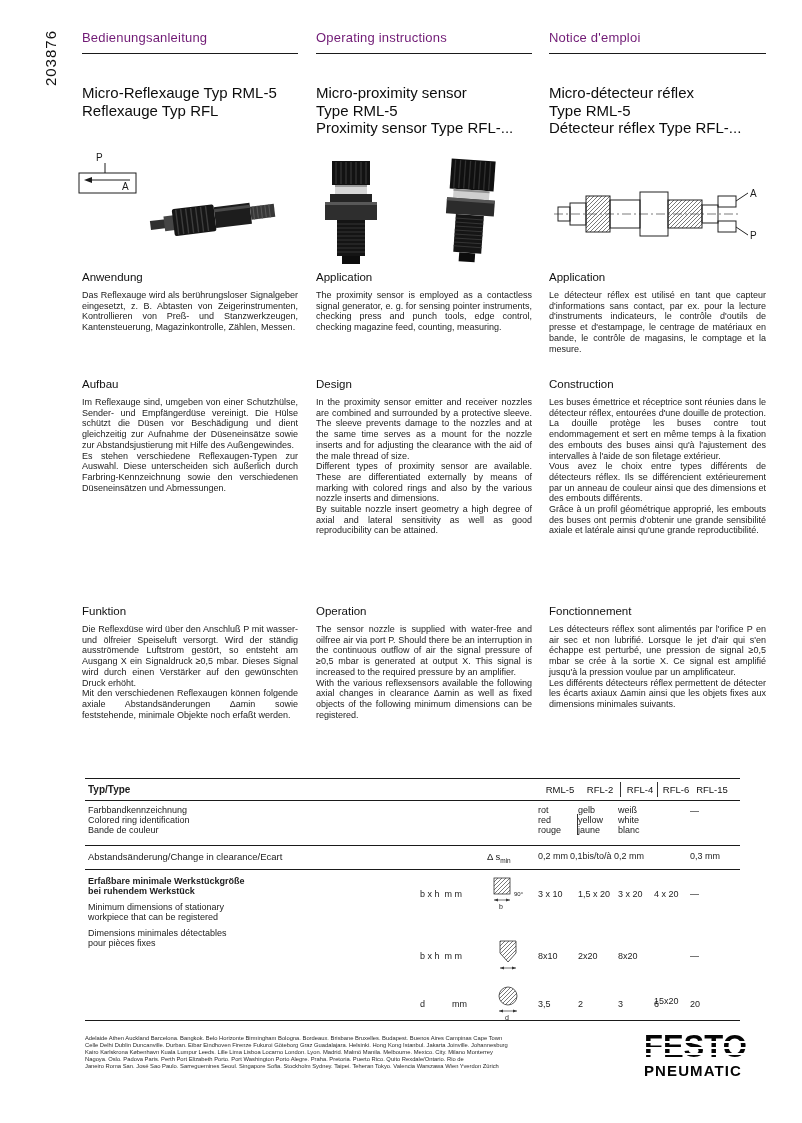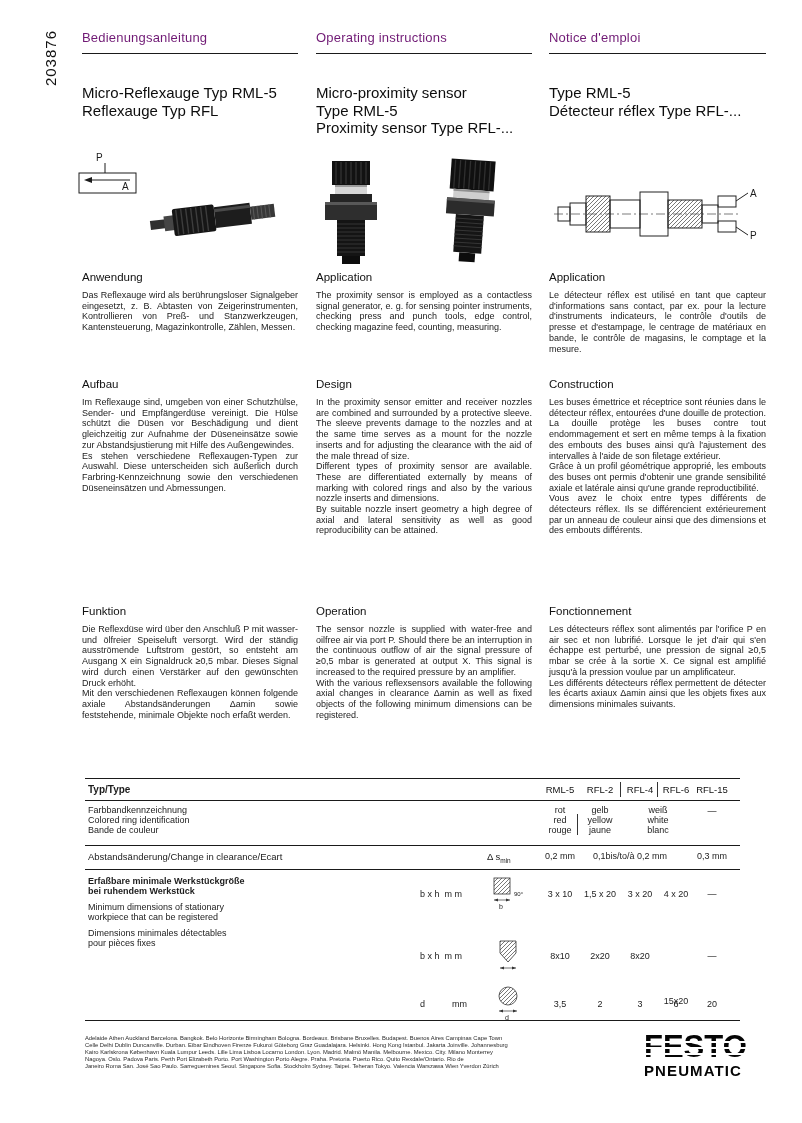--- a/index.html
+++ b/index.html
@@ -15,21 +15,21 @@
   .header-rule{position:absolute;top:53px;left:0;right:0;height:1px;background:#1a1a1a;}
   .col-title{position:absolute;top:84px;left:0;right:0;font-size:15px;line-height:17.5px;color:#0d0d0d;}
   .sec{position:absolute;left:0;right:0;}
   .sec1{top:271px;} .sec2{top:378px;} .sec3{top:605px;}
   .sec-h{margin:0 0 7px 0;font-size:11.5px;font-weight:400;color:#111;}
   .sec p{margin:0;font-size:9px;line-height:10.7px;text-align:justify;}
   .fig{position:absolute;}
   .hr{position:absolute;height:1px;background:#1a1a1a;left:85px;width:655px;}
   .vbar{position:absolute;width:1px;background:#333;}
   .tlabel{position:absolute;font-size:9px;color:#1c1c1c;}
-  .tc{position:absolute;width:44px;text-align:center;font-size:9px;color:#1c1c1c;}
+  .tc{position:absolute;width:44px;text-align:left;font-size:9px;color:#1c1c1c;}
   .tch{position:absolute;width:44px;text-align:center;font-size:9.5px;color:#111;}
   .pre{white-space:pre;}
   .bold{font-weight:700;}
   .cities{position:absolute;left:85px;top:1035px;width:560px;font-size:5.8px;line-height:7.1px;
           color:#2a2a2a;white-space:nowrap;}
   .logo{position:absolute;left:644px;top:1032px;width:124px;}
   .logo-festo{position:relative;font-size:31px;font-weight:700;line-height:30px;letter-spacing:0;
               color:#050505;}
   .logo-stripe{position:absolute;left:0;width:121px;height:2.2px;background:#fff;}
   .logo-sub{font-size:15px;font-weight:700;letter-spacing:1.1px;color:#050505;margin-top:0;}
@@ -94,32 +94,33 @@
       <h3 class="sec-h">Operation</h3>
       <p>The sensor nozzle is supplied with water-free and oilfree air via port P. Should there be an interruption in the continuous outflow of air the signal pressure of ≥0,5 mbar is generated at output X. This signal is increased to the required pressure by an amplifier.</p>
       <p>With the various reflexsensors available the following axial changes in clearance Δamin as well as fixed objects of the following minimum dimensions can be registered.</p>
     </div>
   </div>
 
   <div class="col col3">
     <div class="col-header">Notice d'emploi</div>
     <div class="header-rule"></div>
     <div class="col-title">
+      <div>Micro-détecteur réflex</div>
       <div>Type RML-5</div>
       <div>Détecteur réflex Type RFL-...</div>
     </div>
     <div class="sec sec1">
       <h3 class="sec-h">Application</h3>
       <p>Le détecteur réflex est utilisé en tant que capteur d'informations sans contact, par ex. pour la lecture d'instruments indicateurs, le contrôle d'outils de presse et d'estampage, le centrage de matériaux en bande, le contrôle de magasins, le comptage et la mesure.</p>
     </div>
     <div class="sec sec2">
       <h3 class="sec-h">Construction</h3>
       <p>Les buses émettrice et réceptrice sont réunies dans le détecteur réflex, entourées d'une douille de protection. La douille protège les buses contre tout endommagement et sert en même temps à la fixation des embouts des buses ainsi qu'à l'ajustement des intervalles à l'aide de son filetage extérieur.</p>
+      <p>Vous avez le choix entre types différents de détecteurs réflex. Ils se différencient extérieurement par un anneau de couleur ainsi que des dimensions et des embouts différents.</p>
       <p>Grâce à un profil géométrique approprié, les embouts des buses ont permis d'obtenir une grande sensibilité axiale et latérale ainsi qu'une grande reproductibilité.</p>
-      <p>Vous avez le choix entre types différents de détecteurs réflex. Ils se différencient extérieurement par un anneau de couleur ainsi que des dimensions et des embouts différents.</p>
     </div>
     <div class="sec sec3">
       <h3 class="sec-h">Fonctionnement</h3>
       <p>Les détecteurs réflex sont alimentés par l'orifice P en air sec et non lubrifié. Lorsque le jet d'air qui s'en échappe est perturbé, une pression de signal ≥0,5 mbar se crée à la sortie X. Ce signal est amplifié jusqu'à la pression voulue par un amplificateur.</p>
       <p>Les différents détecteurs réflex permettent de détecter les écarts axiaux Δamin ainsi que les objets fixes aux dimensions minimales suivants.</p>
     </div>
   </div>
 
   <svg class="fig" style="left:78px;top:150px" width="72" height="54" viewBox="0 0 72 54">
     <text x="18" y="11" font-size="10" fill="#1c1c1c">P</text>

